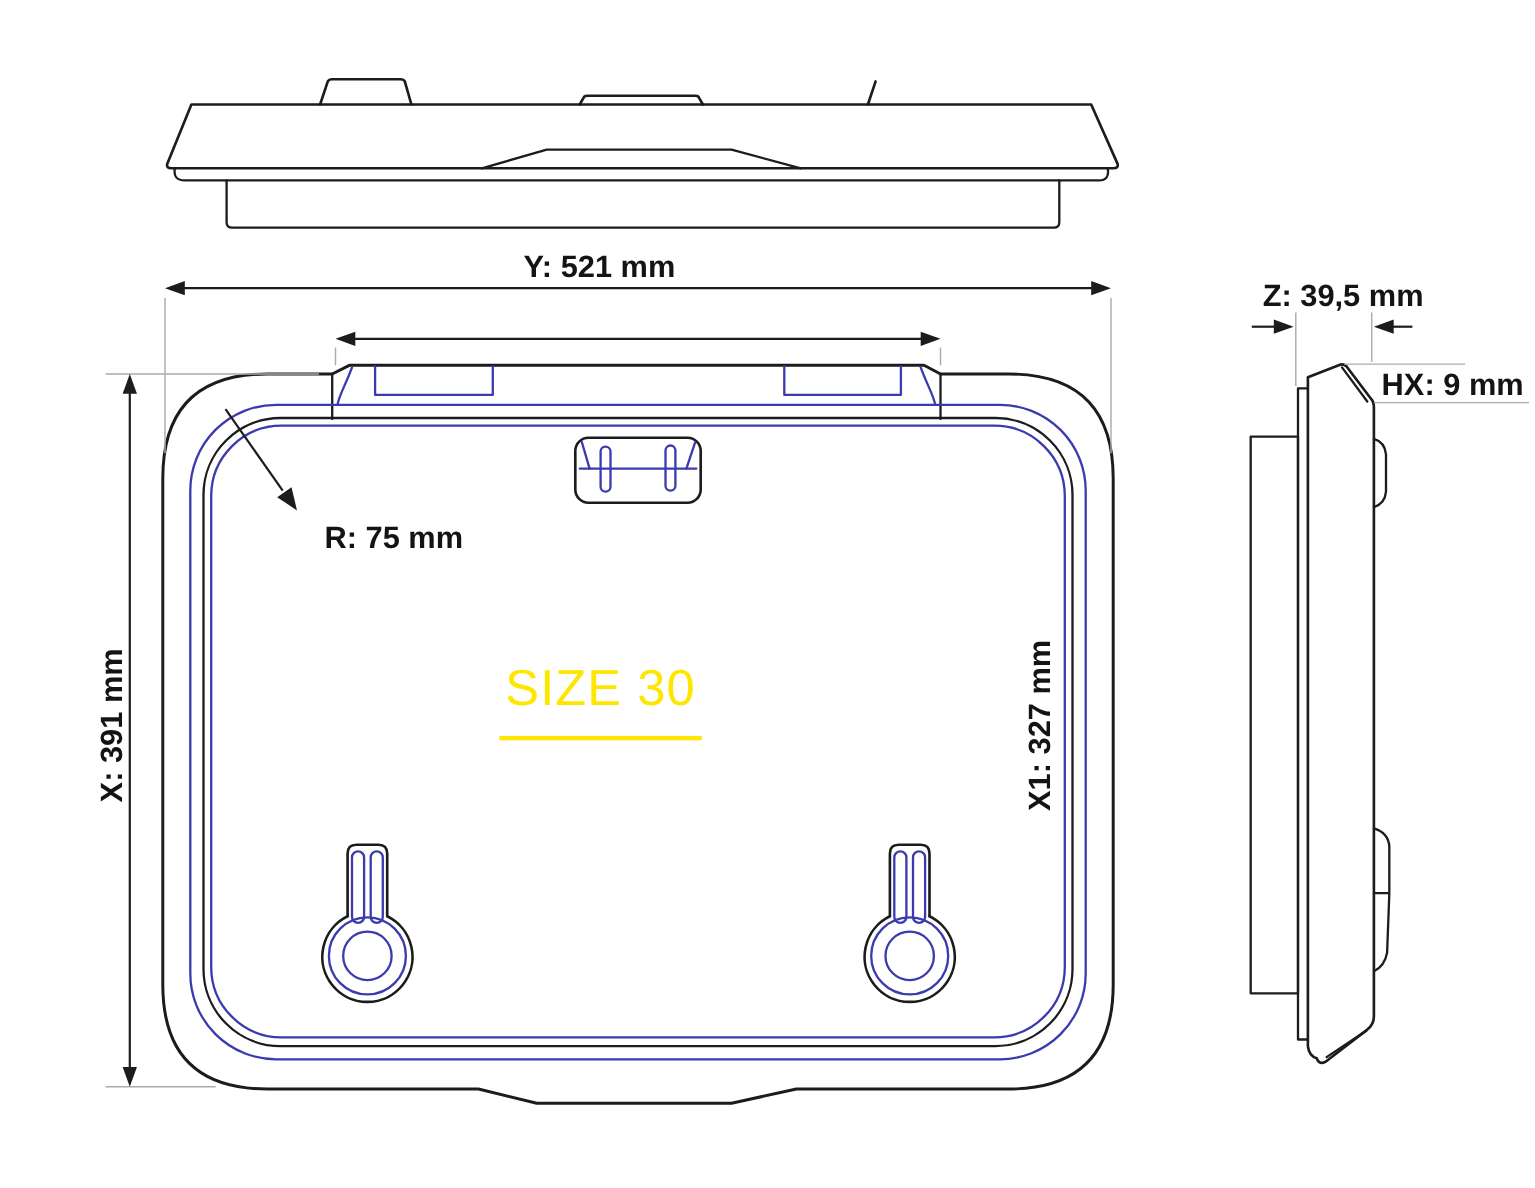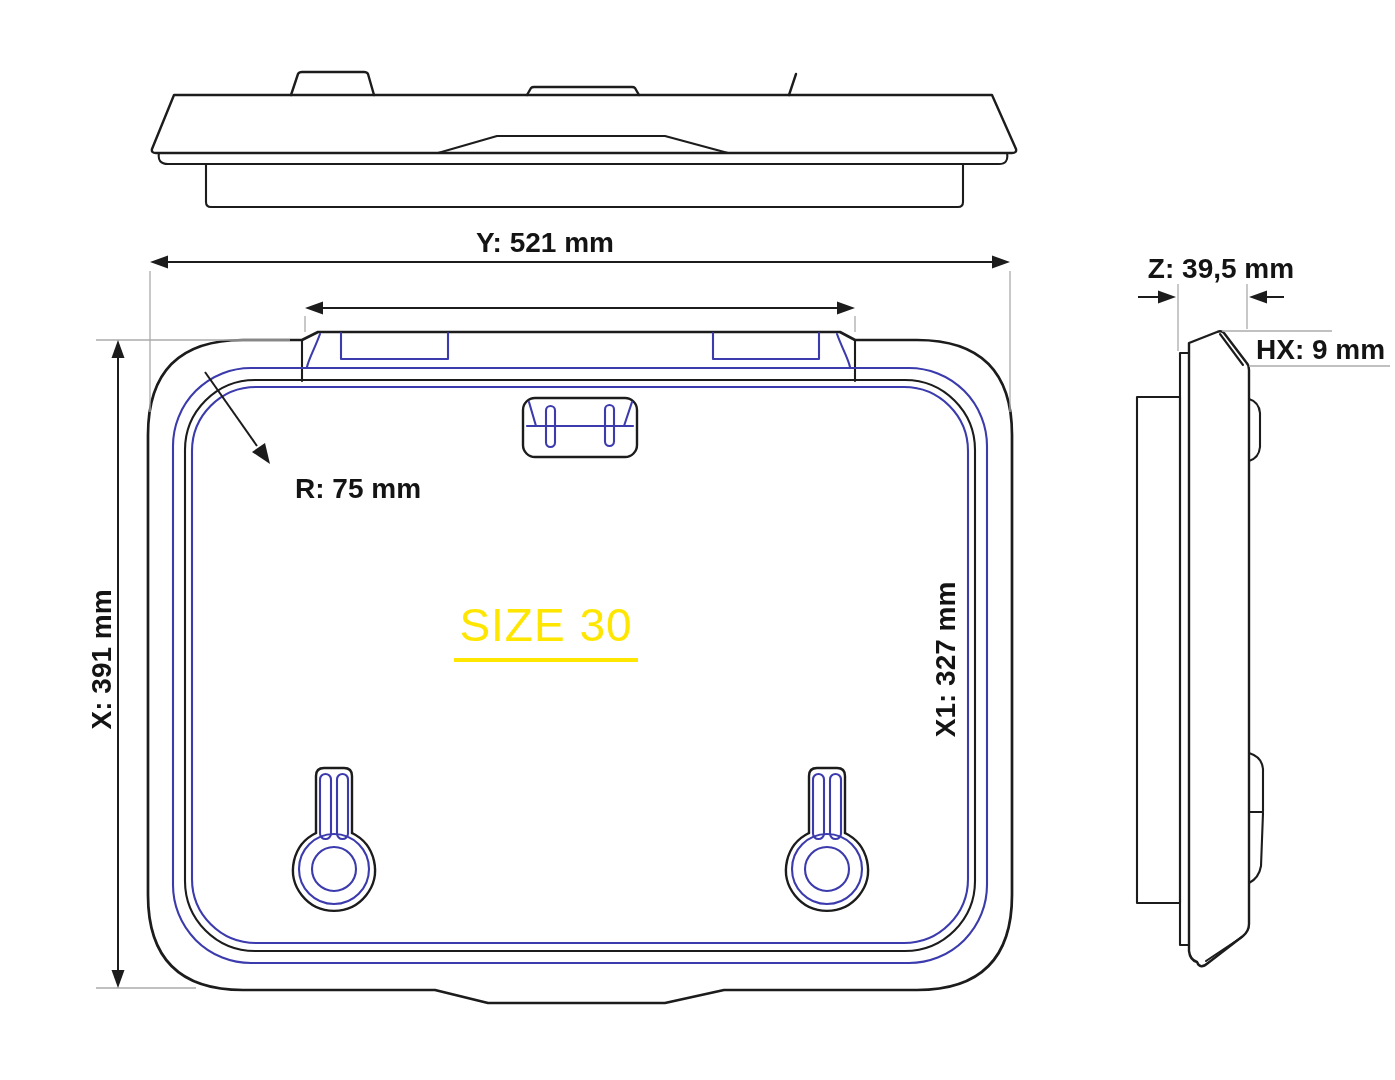--- a/index.html
+++ b/index.html
@@ -19,21 +19,21 @@
   .lbl{
     position:absolute;color:#141414;font-weight:700;font-size:28px;line-height:1.1;
     white-space:nowrap;
   }
   .lbl.center{text-align:center;}
   .vlbl{transform:rotate(-90deg);transform-origin:center center;text-align:center;}
   .size-lbl{
     position:absolute;left:396px;top:598px;width:300px;text-align:center;
     font-size:46px;font-weight:400;color:#ffe600;letter-spacing:1px;
   }
-  .size-lbl span{border-bottom:4px solid #ffe600;padding:0 5px 7px 5px;}
+  .size-lbl span{border-bottom:4px solid #ffe600;padding:0 5px 18px 5px;}
 </style>
 </head>
 <body>
 
 <div class="canvas">
 
   <svg class="drawing" width="1395" height="1080" viewBox="0 0 1395 1080">
 
     <g>
       <path class="k" d="M174 95 L992 95 L1016 149 Q1017 153 1012 153 L156 153 Q151 153 152 149 Z"></path>

